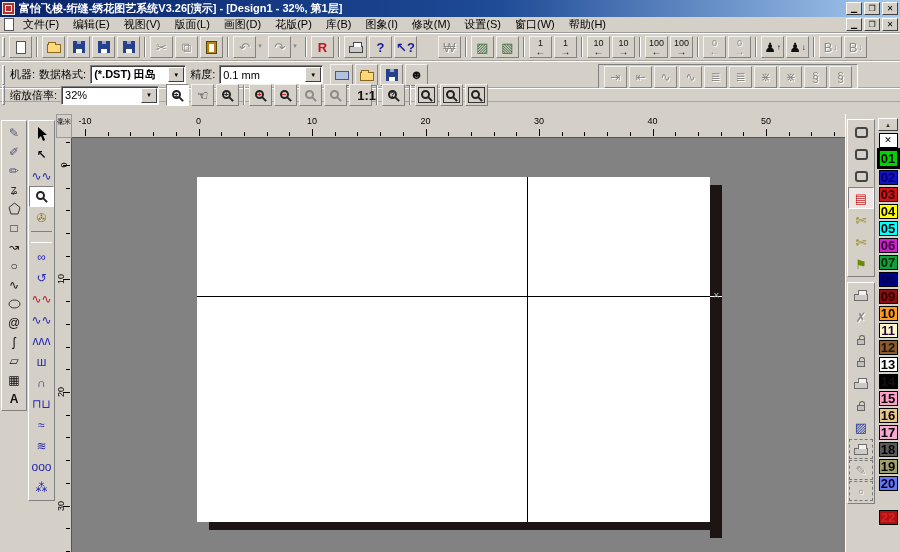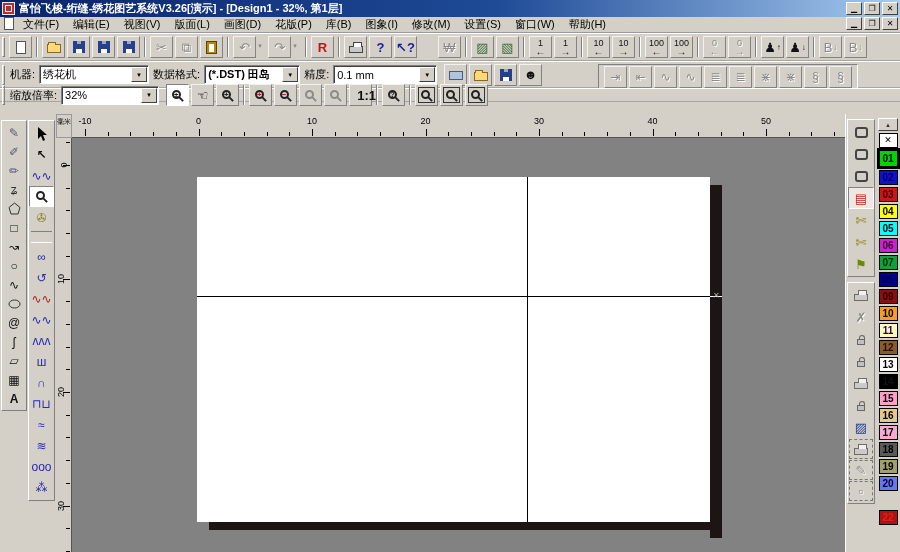--- a/index.html
+++ b/index.html
@@ -14,21 +14,21 @@
     display:flex;align-items:center;padding:0 2px;color:#fff;}
   .appicon{width:13px;height:13px;background:#b43030;border:1px solid #e8e8e8;position:relative;flex:0 0 auto;}
   .appicon::before{content:"";position:absolute;inset:2px;border:1px solid #fff;}
   #title-text{font-weight:bold;font-size:11px;margin-left:4px;white-space:nowrap;overflow:hidden;}
   .winctls{margin-left:auto;display:flex;gap:2px;flex:0 0 auto;}
   .wbtn{width:16px;height:13px;background:#d4d0c8;border:1px solid;border-color:#fff #404040 #404040 #fff;
     color:#000;font-size:8px;line-height:10px;display:flex;align-items:center;justify-content:center;cursor:default;}
 
   
   #menubar{position:absolute;left:0;top:17px;width:900px;height:16px;background:#d4d0c8;
-    display:flex;border-bottom:1px solid #9a9a9a;padding:0 2px;}
+    display:flex;align-items:center;border-bottom:1px solid #9a9a9a;padding:0 2px;}
   .mitem{padding:0 7px;white-space:nowrap;}
   #menubar .ci-page{margin:0 2px;}
 
   
   .tbrow{position:absolute;left:0;width:900px;background:#d4d0c8;border-top:1px solid #fff;
     border-bottom:1px solid #a8a5a0;display:flex;align-items:center;}
   #tb1{top:33px;height:28px;}
   #tb2{top:61px;height:27px;}
   #tb3{top:88px;height:14px;}
   .grip{width:3px;height:20px;border:1px solid;border-color:#fff #808080 #808080 #fff;margin:0 3px 0 2px;flex:0 0 auto;}
@@ -123,21 +123,21 @@
   
   #righttools{position:absolute;left:845px;top:114px;width:31px;height:438px;background:#d4d0c8;border-left:1px solid #fff;}
   .rtpanel{border:1px solid;border-color:#fff #808080 #808080 #fff;margin:5px 1px 0;padding:1px 0;background:#d4d0c8;}
   .rtbtn{width:26px;height:22px;margin:0 auto;display:flex;align-items:center;justify-content:center;cursor:default;}
   .rtbtn.pressed{background:#efe6e6;border:1px solid;border-color:#848280 #fff #fff #848280;}
   .rtbtn.dashed{border:1px dashed #777;width:24px;height:20px;margin:1px auto;}
   #palette{position:absolute;left:876px;top:114px;width:24px;height:438px;background:#d4d0c8;padding-top:4px;}
   .palup{width:20px;height:13px;margin:0 auto;background:#d4d0c8;border:1px solid;border-color:#fff #404040 #404040 #fff;
     display:flex;align-items:center;justify-content:center;font-size:6px;color:#333;}
   .swatch{width:19px;height:15px;border:1px solid #000;margin:2px auto 0;display:flex;align-items:center;
-    justify-content:center;font-size:10px;font-weight:bold;line-height:1;cursor:default;}
+    justify-content:center;font-size:13px;font-weight:bold;line-height:1;cursor:default;}
   .swatch.none{background:#fff;color:#000;font-size:9px;}
   .swatch.sel{border:2px solid #000;box-shadow:0 0 0 1px #000;width:21px;height:19px;margin-top:1px;}
 </style>
 </head>
 <body>
 
 <div id="app">
 
   <div id="titlebar">
     <span class="appicon"></span>
@@ -331,24 +331,20 @@
             <span class="glyph">B</span>
             <span class="badge">↓</span>
           </span>
         </span>
       </span>
   </div>
 
   <div id="tb2" class="tbrow">
     <span class="grip"></span>
     <span class="tblabel">机器:</span>
-    <span class="combo" style="width:110px;">
-      <span class="val">绣花机</span>
-      <span class="cbtn">▼</span>
-    </span>
     <span class="tblabel">数据格式:</span>
     <span class="combo" style="width:96px;font-weight:bold;">
       <span class="val">(*.DST) 田岛</span>
       <span class="cbtn">▼</span>
     </span>
     <span class="tblabel">精度:</span>
     <span class="combo" style="width:104px;">
       <span class="val">0.1 mm</span>
       <span class="cbtn">▼</span>
     </span>

